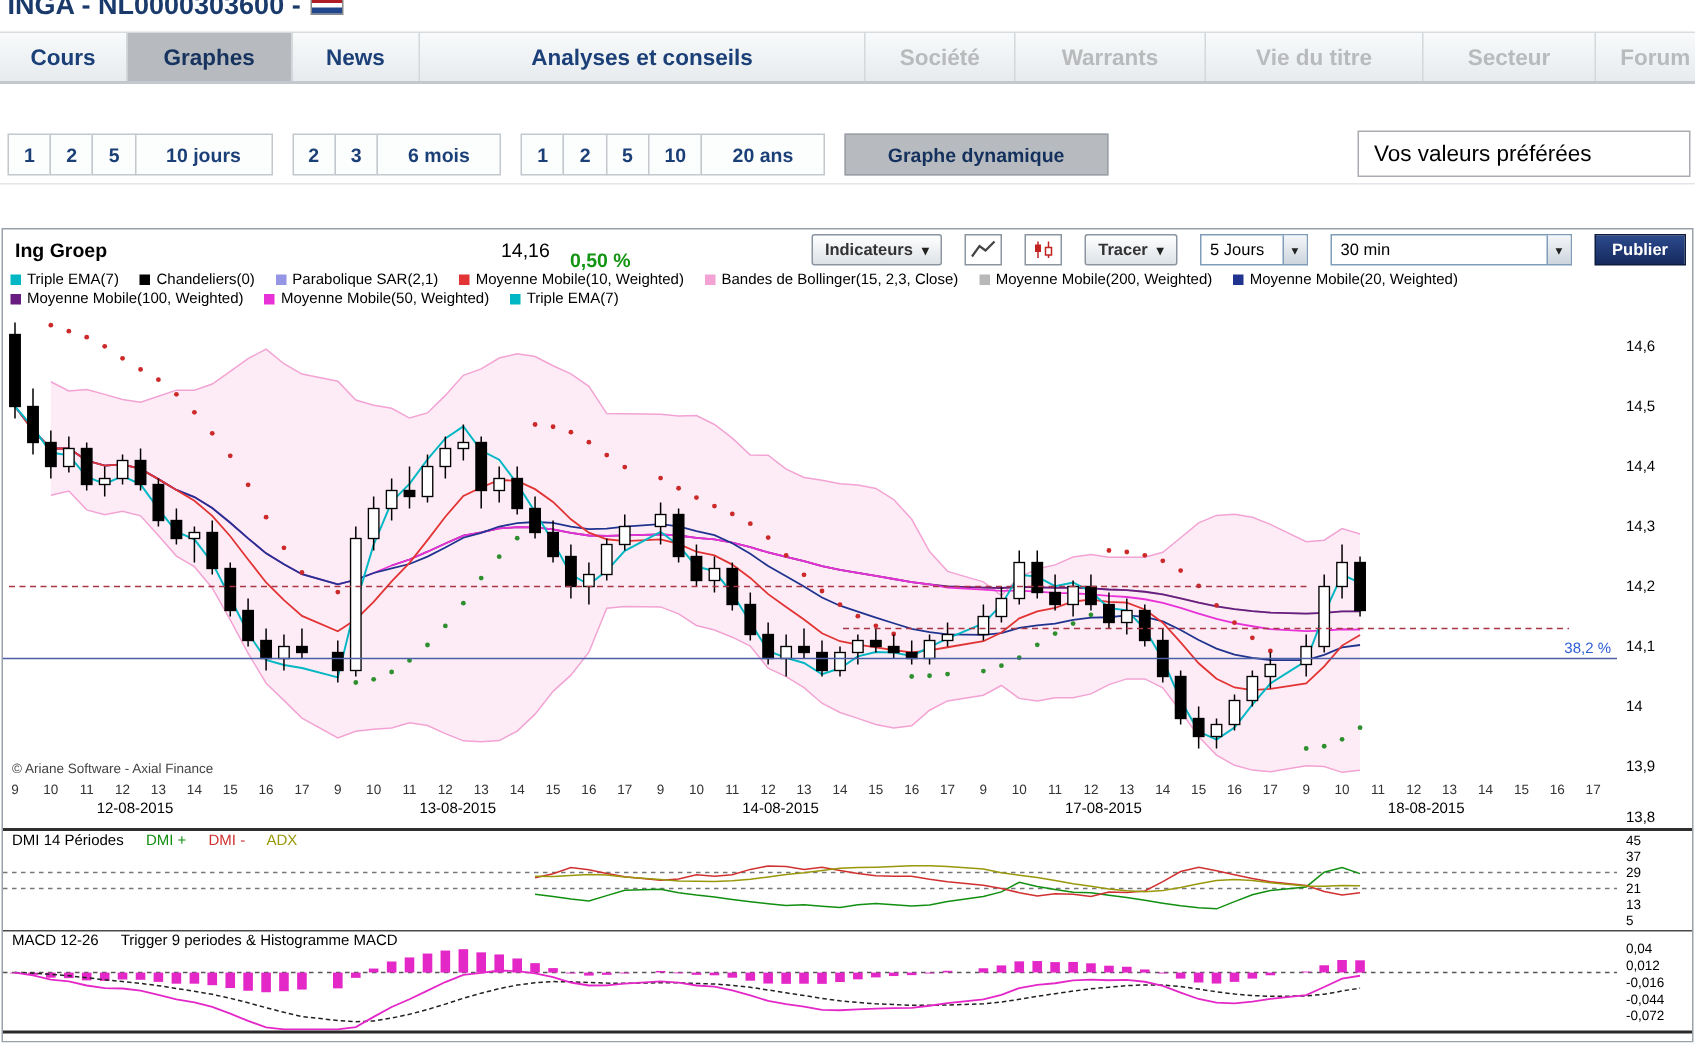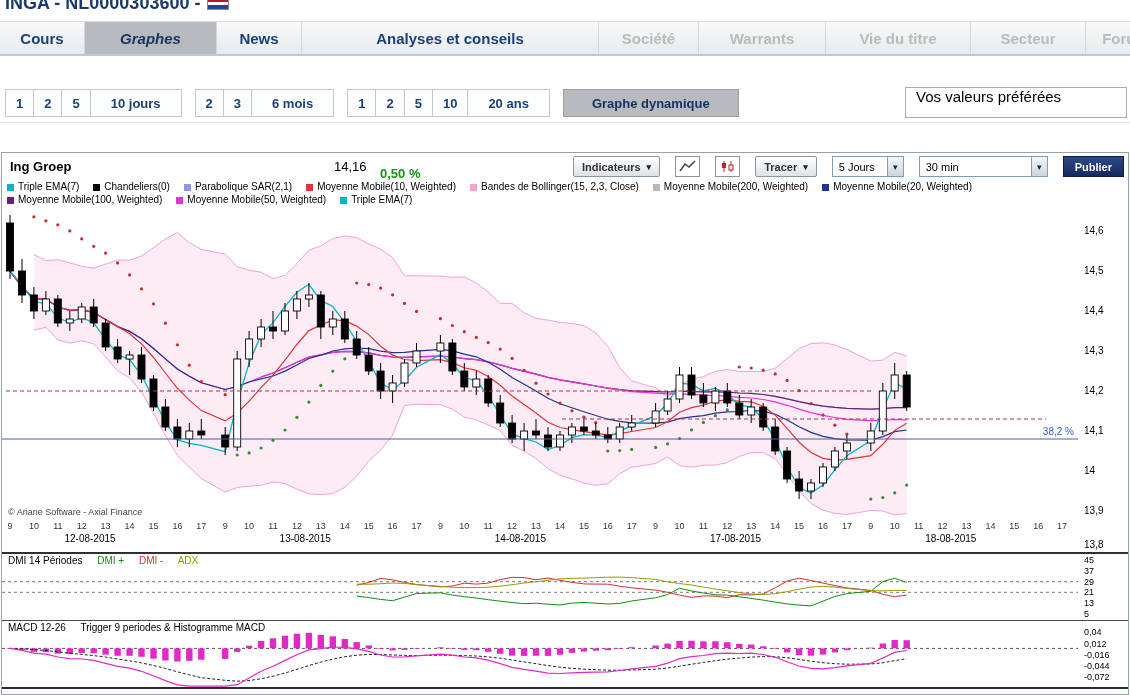--- a/index.html
+++ b/index.html
@@ -10,35 +10,35 @@
 .flag i:nth-child(1){background:#ae1c28}.flag i:nth-child(2){background:#fff}.flag i:nth-child(3){background:#21468b}
 .tabs{position:absolute;top:21px;left:0;width:1130px;height:35px;display:flex;background:linear-gradient(#f8fafb,#e7ebee);border-top:1px solid #d8dcdf;border-bottom:2px solid #c2c8ce;overflow:hidden}
 .tab{height:100%;display:flex;align-items:center;justify-content:center;font-size:15px;font-weight:bold;color:#1b3f77;border-right:1px solid #d4d8db;cursor:pointer;flex:0 0 auto}
 .tab.active{background:#b7bbbf;color:#16325e}
 .tab.muted{color:#b9babc}
 .periods{position:absolute;top:84px;left:0;width:1130px;height:39px;border-bottom:1px solid #e3e5e7}
 .pgroups{position:absolute;left:5px;top:5px;display:flex}
 .pgroup{display:flex;margin-right:14px}
 .pbtn{height:28px;background:#fcfdfd;border:1px solid #c3c8cc;margin-right:-1px;font:bold 13px "Liberation Sans",sans-serif;color:#1b3f77;cursor:pointer}
 .pbtn.active{background:#b7bbbf;color:#14305c;border-color:#9aa0a6}
-.fav{position:absolute;right:3px;top:3px;width:222px;height:31px;border:1px solid #a9adb2;background:#fff;font-size:15px;color:#000;display:flex;padding:0 10px;cursor:pointer}
+.fav{position:absolute;right:3px;top:3px;width:222px;height:31px;border:1px solid #a9adb2;background:#fff;font-size:15px;color:#000;display:flex;align-items:center;padding:0 10px;cursor:pointer}
 .chartbox{position:absolute;top:152px;left:1px;width:1128px;height:543px;border:1px solid #98a2ac;background:#fff;overflow:hidden}
 .chead{position:absolute;top:0;left:0;width:100%;height:26px}
 .cname{position:absolute;left:8px;top:6px;font-size:13px;font-weight:bold;color:#000}
 .cprice{position:absolute;left:332px;top:6px;font-size:13px;color:#000}
 .cchg{position:absolute;left:378px;top:6px;font-size:13px;font-weight:bold}
 .ctools{position:absolute;right:4px;top:3px;display:flex;align-items:flex-start;gap:15px}
 .ddl{height:21px;padding:0 8px;font:bold 11px "Liberation Sans",sans-serif;color:#333;background:linear-gradient(#ffffff,#dde2e7);border:1px solid #8b95a0;border-radius:2px;display:flex;align-items:center;cursor:pointer}
 .ddl::after{content:"▾";margin-left:6px;font-size:9px;color:#222}
 .iconbtn{width:25px;height:21px;background:#fff;border:1px solid #8b95a0;display:flex;align-items:center;justify-content:center;cursor:pointer}
 .sel{height:21px;border:1px solid #7f9db9;background:#fff;font-size:11px;color:#000;display:flex;align-items:center;cursor:pointer}
 .sel .txt{padding:0 6px;flex:1;white-space:nowrap}
 .sel .arr{width:16px;height:100%;border-left:1px solid #7f9db9;background:linear-gradient(#f4f6f8,#cdd5dd);display:flex;align-items:center;justify-content:center}
 .sel .arr::after{content:"▾";font-size:9px;color:#222}
-.sel.dur{width:72px}.sel.intv{width:129px}
+.sel.dur{width:72px}.sel.intv{width:161px}
 .publish{height:21px;padding:0 11px;background:linear-gradient(#2c4a8c,#16295e);color:#fff;font:bold 11px "Liberation Sans",sans-serif;border:1px solid #0d1b3d;border-radius:0;cursor:pointer}
 .legend{position:absolute;top:27px;left:5px;width:1075px;font-size:10px;color:#000;line-height:13px}
 .lrow{white-space:nowrap}
 .litem{margin-right:14px}
 .chip{display:inline-block;width:7px;height:7px;margin-right:4px;vertical-align:-1px}
 svg{display:block}
 svg text{font-family:"Liberation Sans",sans-serif}
 #main{position:absolute;top:54px;left:0}
 .panel{position:absolute;left:0;width:1126px}
 .pdmi{top:399px;height:68px;border-top:2px solid #2f2f2f;position:absolute}
@@ -49,21 +49,21 @@
 </style>
 </head>
 <body>
 
 <div class="topline">
   <span>INGA - NL0000303600 -</span><span class="flag"><i></i><i></i><i></i></span>
 </div>
 
 <nav class="tabs">
     <div class="tab" style="width: 85px;">Cours</div>
-    <div class="tab active" style="width: 132px; font-style: italic;">Graphes</div>
+    <div class="tab active" style="width: 110px;">Graphes</div>
     <div class="tab" style="width: 85px;">News</div>
     <div class="tab" style="width: 297px;">Analyses et conseils</div>
     <div class="tab muted" style="width: 100px;">Société</div>
     <div class="tab muted" style="width: 127px;">Warrants</div>
     <div class="tab muted" style="width: 145px;">Vie du titre</div>
     <div class="tab muted" style="width: 115px;">Secteur</div>
     <div class="tab muted" style="width: 80px;">Forum</div>
   </nav>
 
 <div class="periods">

